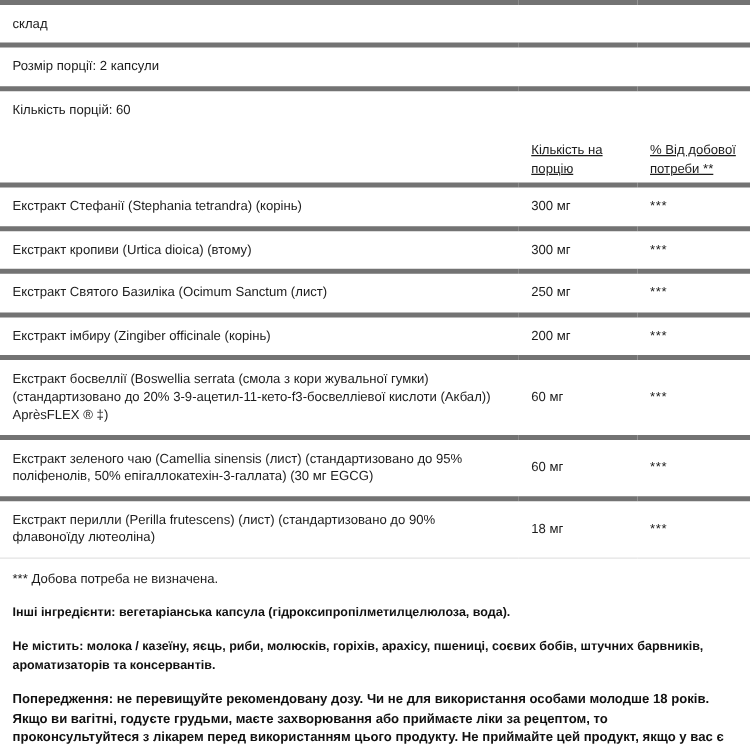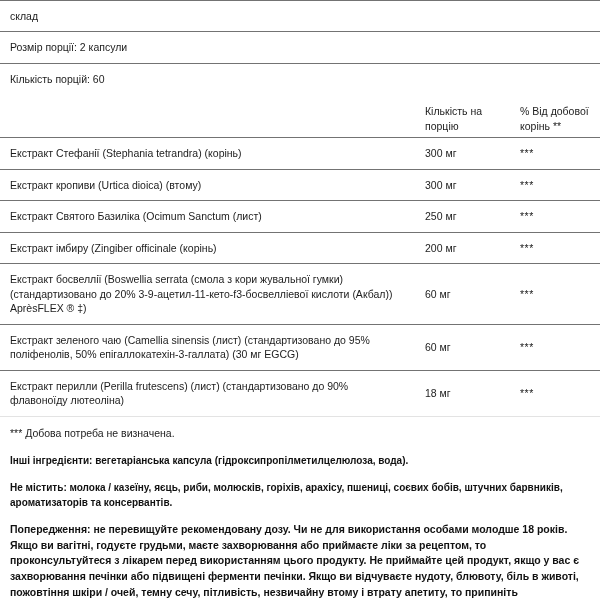--- a/index.html
+++ b/index.html
@@ -21,21 +21,21 @@
   }
 
   
   .sf-table {
     width: 100%;
     border-collapse: collapse;
     table-layout: fixed;
     font-size: 10.5px;
   }
   .sf-table td {
-    border-top: 1px solid #737373;
+    border-top: 4px solid #737373;
     padding: 7px 10px 7px 10px;
     vertical-align: middle;
     line-height: 1.38;
     color: #1c1c1c;
   }
   .col-name   { width: 415px; }
   .col-amount { width: 95px; }
   .col-dv     { width: 90px; }
 
   .row-title td {
@@ -46,20 +46,21 @@
   .row-servings td {
     padding-top: 8px;
     padding-bottom: 8px;
   }
 
   .row-colheads td {
     border-top: none;
     vertical-align: bottom;
     padding-top: 10px;
     padding-bottom: 4px;
+    text-decoration: underline;
   }
   .row-colheads .col-name { padding: 0; }
 
   .row-ing td { padding-top: 8px; padding-bottom: 8px; }
   .row-ing .amount,
   .row-ing .dv { white-space: nowrap; }
   .dv { color: #3a3a3a; letter-spacing: 0.5px; }
 
   .row-lastline td { border-bottom: 1px solid #e3e3e3; }
 
@@ -113,21 +114,21 @@
         <td colspan="3">Розмір порції: 2 капсули</td>
       </tr>
 
       <tr class="row-servings">
         <td colspan="3">Кількість порцій: 60</td>
       </tr>
 
       <tr class="row-colheads">
         <td class="col-name"></td>
         <td class="col-amount">Кількість на порцію</td>
-        <td class="col-dv">% Від добової корінь **</td>
+        <td class="col-dv">% Від добової потреби **</td>
       </tr>
 
       <tr class="row-ing">
         <td class="name">Екстракт Стефанії (Stephania tetrandra) (корінь)</td>
         <td class="amount">300 мг</td>
         <td class="dv">***</td>
       </tr>
 
       <tr class="row-ing">
         <td class="name">Екстракт кропиви (Urtica dioica) (втому)</td>

